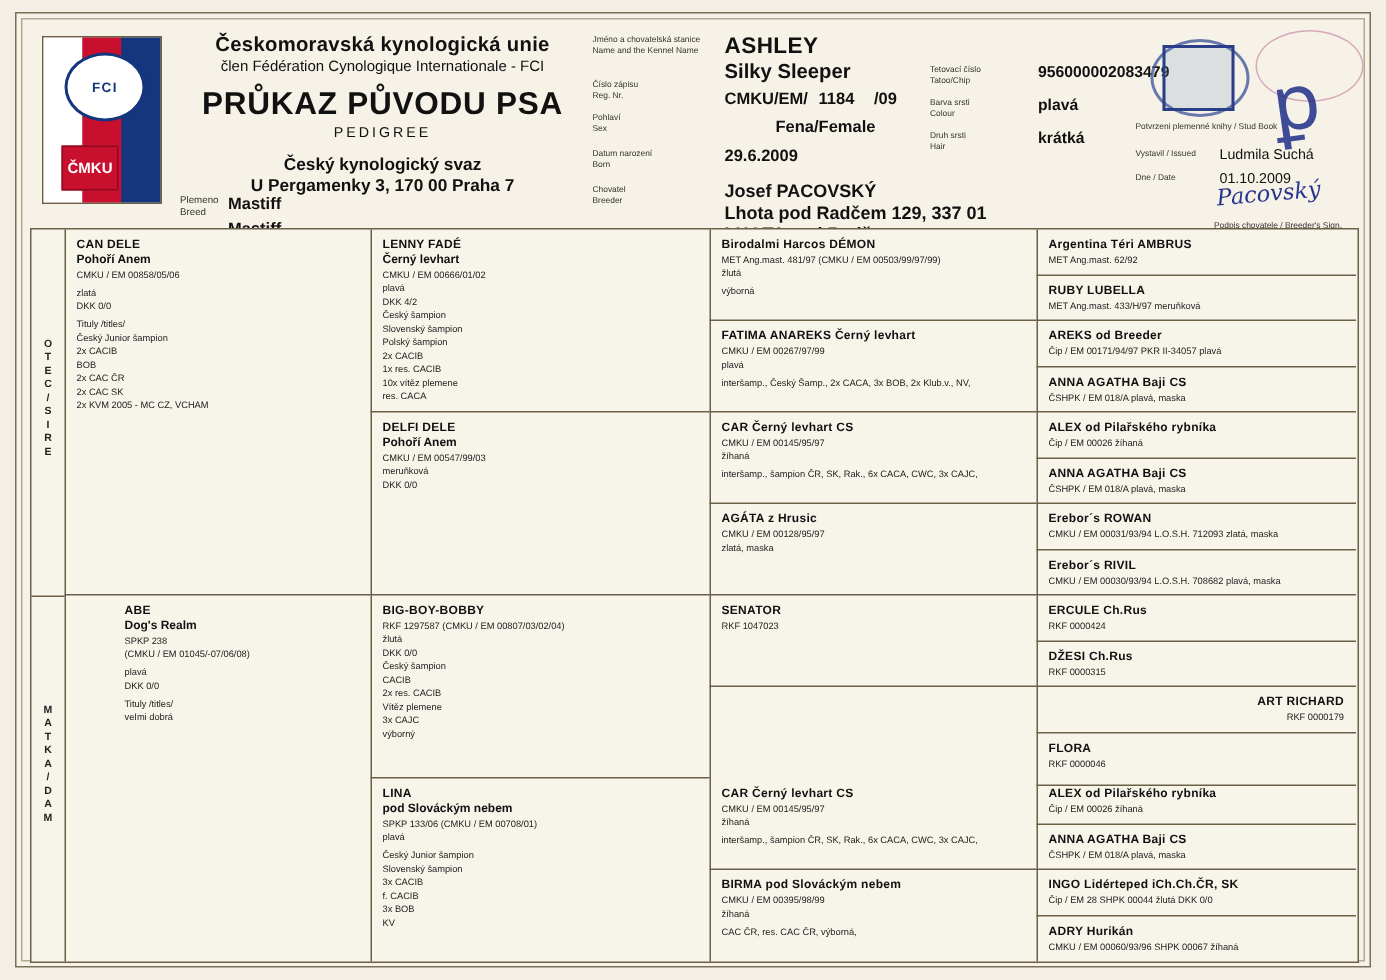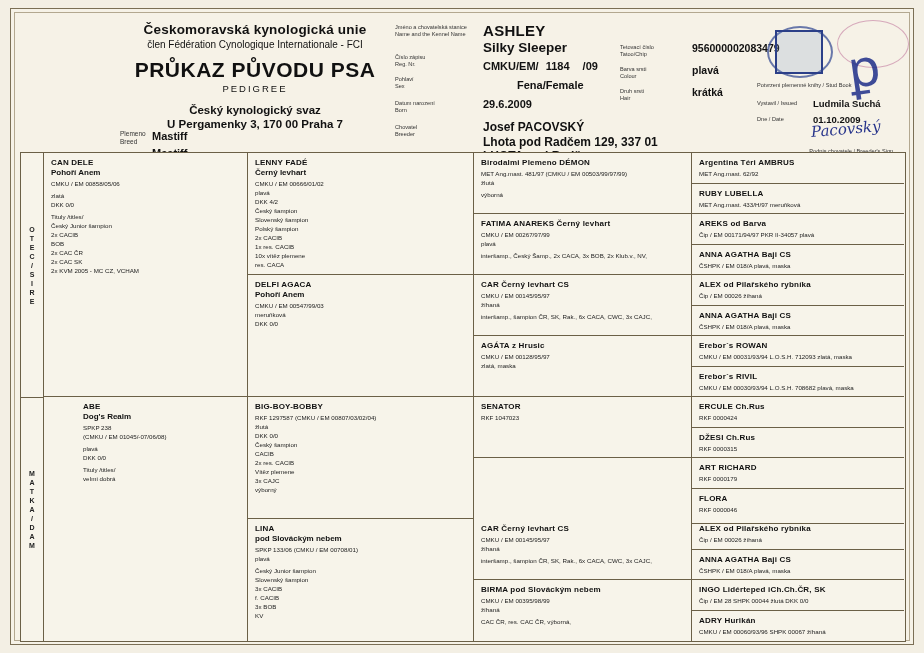--- a/index.html
+++ b/index.html
@@ -94,21 +94,21 @@
   .stamp-pink{
     position:absolute;left:82px;top:0;width:70px;height:46px;border:1.5px solid #c98aa8;border-radius:50%;
     opacity:.7;
   }
   .sig-blue{
     position:absolute;left:96px;top:8px;width:60px;height:120px;
     font-family:"DejaVu Serif", serif;color:#1f2f8a;font-size:52px;
     transform:rotate(-8deg);opacity:.85;
   }
   .stamp-lbl{position:absolute;font-size:5.6px;color:#333;line-height:1.25;}
-  .stamp-val{position:absolute;font-size:9.5px;font-weight:bold;}
+  .stamp-val{position:absolute;font-size:9.5px;font-weight:normal;}
   .sig-script{
     position:absolute;font-family:"DejaVu Serif", serif;font-style:italic;
     color:#27348b;font-size:15px;transform:rotate(-5deg);
   }
 
   
   .ped{
     position:absolute;left:20px;top:152px;width:884px;height:488px;
     border:1px solid #6b6047;
     background:#f7f4ea;
@@ -137,20 +137,27 @@
 </style>
 </head>
 <body>
 
 <div class="page">
   <div class="outer-border"></div>
   <div class="inner-border"></div>
 
   <div class="header">
 
+    <div class="flagbox">
+      <div class="flag-stripe-left"></div>
+      <div class="flag-stripe-mid"></div>
+      <div class="flag-stripe-right"></div>
+      <div class="fci-circle">FCI</div>
+      <div class="cmku-badge">ČMKU</div>
+    </div>
 
     <div class="title-block">
       <div class="t-union">Českomoravská kynologická unie</div>
       <div class="t-fci">člen Fédération Cynologique Internationale - FCI</div>
       <div class="t-main">PRŮKAZ PŮVODU PSA</div>
       <div class="t-ped">PEDIGREE</div>
       <div class="t-club">Český kynologický svaz</div>
       <div class="t-addr">U Pergamenky 3, 170 00 Praha 7</div>
     </div>
 
@@ -297,21 +304,21 @@
             <div>Český šampion</div>
             <div>Slovenský šampion</div>
             <div>Polský šampion</div>
             <div>2x CACIB</div>
             <div>1x res. CACIB</div>
             <div>10x vítěz plemene</div>
             <div>res. CACA</div>
           </div>
         </div>
         <div class="cellbox" style="top: 122px; height: 122px;">
-          <div class="nm">DELFI AGACA</div>
+          <div class="nm">DELFI DELE</div>
           <div class="nm2">Pohoří Anem</div>
           <div class="txt">
             <div>CMKU / EM 00547/99/03</div>
             <div>meruňková</div>
             <div>DKK 0/0</div>
           </div>
         </div>
         <div class="cellbox" style="top: 244px; height: 122px;">
           <div class="nm">BIG-BOY-BOBBY</div>
           <div class="txt">
@@ -337,21 +344,21 @@
             <div>Slovenský šampion</div>
             <div>3x CACIB</div>
             <div>f. CACIB</div>
             <div>3x BOB</div>
             <div>KV</div>
           </div>
         </div>
       </div>
     <div class="col c3" id="col3">
         <div class="cellbox" style="top: 0px; height: 61px;">
-          <div class="nm">Birodalmi Plemeno DÉMON</div>
+          <div class="nm">Birodalmi Harcos DÉMON</div>
           <div class="txt">
             <div>MET Ang.mast. 481/97 (CMKU / EM 00503/99/97/99)</div>
             <div>žlutá</div>
             <div style="height: 3px;">&nbsp;</div>
             <div>výborná</div>
           </div>
         </div>
         <div class="cellbox" style="top: 61px; height: 61px;">
           <div class="nm">FATIMA ANAREKS Černý levhart</div>
           <div class="txt">
@@ -409,21 +416,21 @@
             <div>MET Ang.mast. 62/92</div>
           </div>
         </div>
         <div class="cellbox" style="top: 30.5px; height: 30.5px;">
           <div class="nm">RUBY LUBELLA</div>
           <div class="txt">
             <div>MET Ang.mast. 433/H/97 meruňková</div>
           </div>
         </div>
         <div class="cellbox" style="top: 61px; height: 30.5px;">
-          <div class="nm">AREKS od Barva</div>
+          <div class="nm">AREKS od Breeder</div>
           <div class="txt">
             <div>Čip / EM 00171/94/97 PKR II-34057 plavá</div>
           </div>
         </div>
         <div class="cellbox" style="top: 91.5px; height: 30.5px;">
           <div class="nm">ANNA AGATHA Baji CS</div>
           <div class="txt">
             <div>ČSHPK / EM 018/A  plavá, maska</div>
           </div>
         </div>
@@ -456,21 +463,21 @@
           <div class="txt">
             <div>RKF 0000424</div>
           </div>
         </div>
         <div class="cellbox" style="top: 274.5px; height: 30.5px;">
           <div class="nm">DŽESI   Ch.Rus</div>
           <div class="txt">
             <div>RKF 0000315</div>
           </div>
         </div>
-        <div class="cellbox" style="top: 305px; height: 30.5px;">
+        <div class="cellbox" style="top: 305px; height: 30.5px; text-align: right;">
           <div class="nm">ART RICHARD</div>
           <div class="txt">
             <div>RKF 0000179</div>
           </div>
         </div>
         <div class="cellbox" style="top: 335.5px; height: 35px;">
           <div class="nm">FLORA</div>
           <div class="txt">
             <div>RKF 0000046</div>
           </div>

